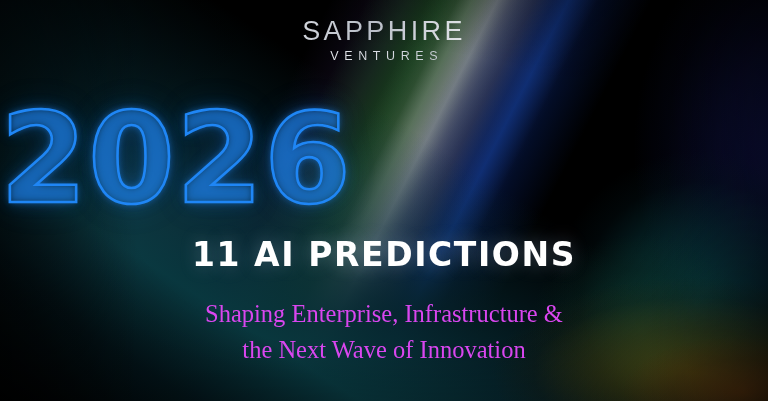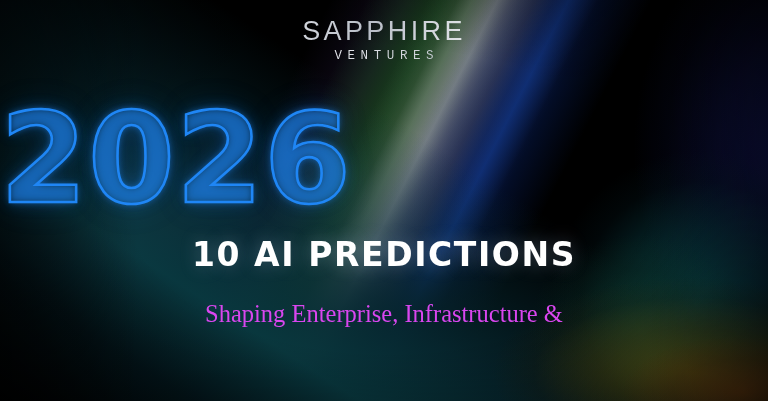--- a/index.html
+++ b/index.html
@@ -150,21 +150,21 @@
     line-height: 1;
     background: linear-gradient(100deg, #f2f4f8 0%, #ffffff 22%, #b9bec8 48%, #ffffff 70%, #d6dae2 100%);
     -webkit-background-clip: text;
     background-clip: text;
     color: transparent;
     -webkit-text-fill-color: transparent;
   }
   .logo-sub {
     display: block;
     margin-top: 5px;
-    font-family: Liberation Mono, monospace;
+    font-family: Liberation Sans, sans-serif;
     font-size: 12.5px;
     font-weight: 400;
     letter-spacing: 5.6px;
     line-height: 1;
     text-indent: 5.6px;
     background: linear-gradient(100deg, #e8ebf1 0%, #ffffff 30%, #c2c7d1 60%, #f2f4f8 100%);
     -webkit-background-clip: text;
     background-clip: text;
     color: transparent;
     -webkit-text-fill-color: transparent;
@@ -244,20 +244,21 @@
 
   <div id="content">
 
     <div id="logo">
       <span class="logo-word">SAPPHIRE</span>
       <span class="logo-sub">VENTURES</span>
     </div>
 
     <div id="year">2026</div>
 
-    <div id="headline">10 AI PREDICTIONS</div>
+    <div id="headline">11 AI PREDICTIONS</div>
 
     <div id="subtitle">
       <span class="sub-line">Shaping Enterprise, Infrastructure &amp;</span>
+      <span class="sub-line">the Next Wave of Innovation</span>
     </div>
 
   </div>
 </div>
 
 </body></html>

